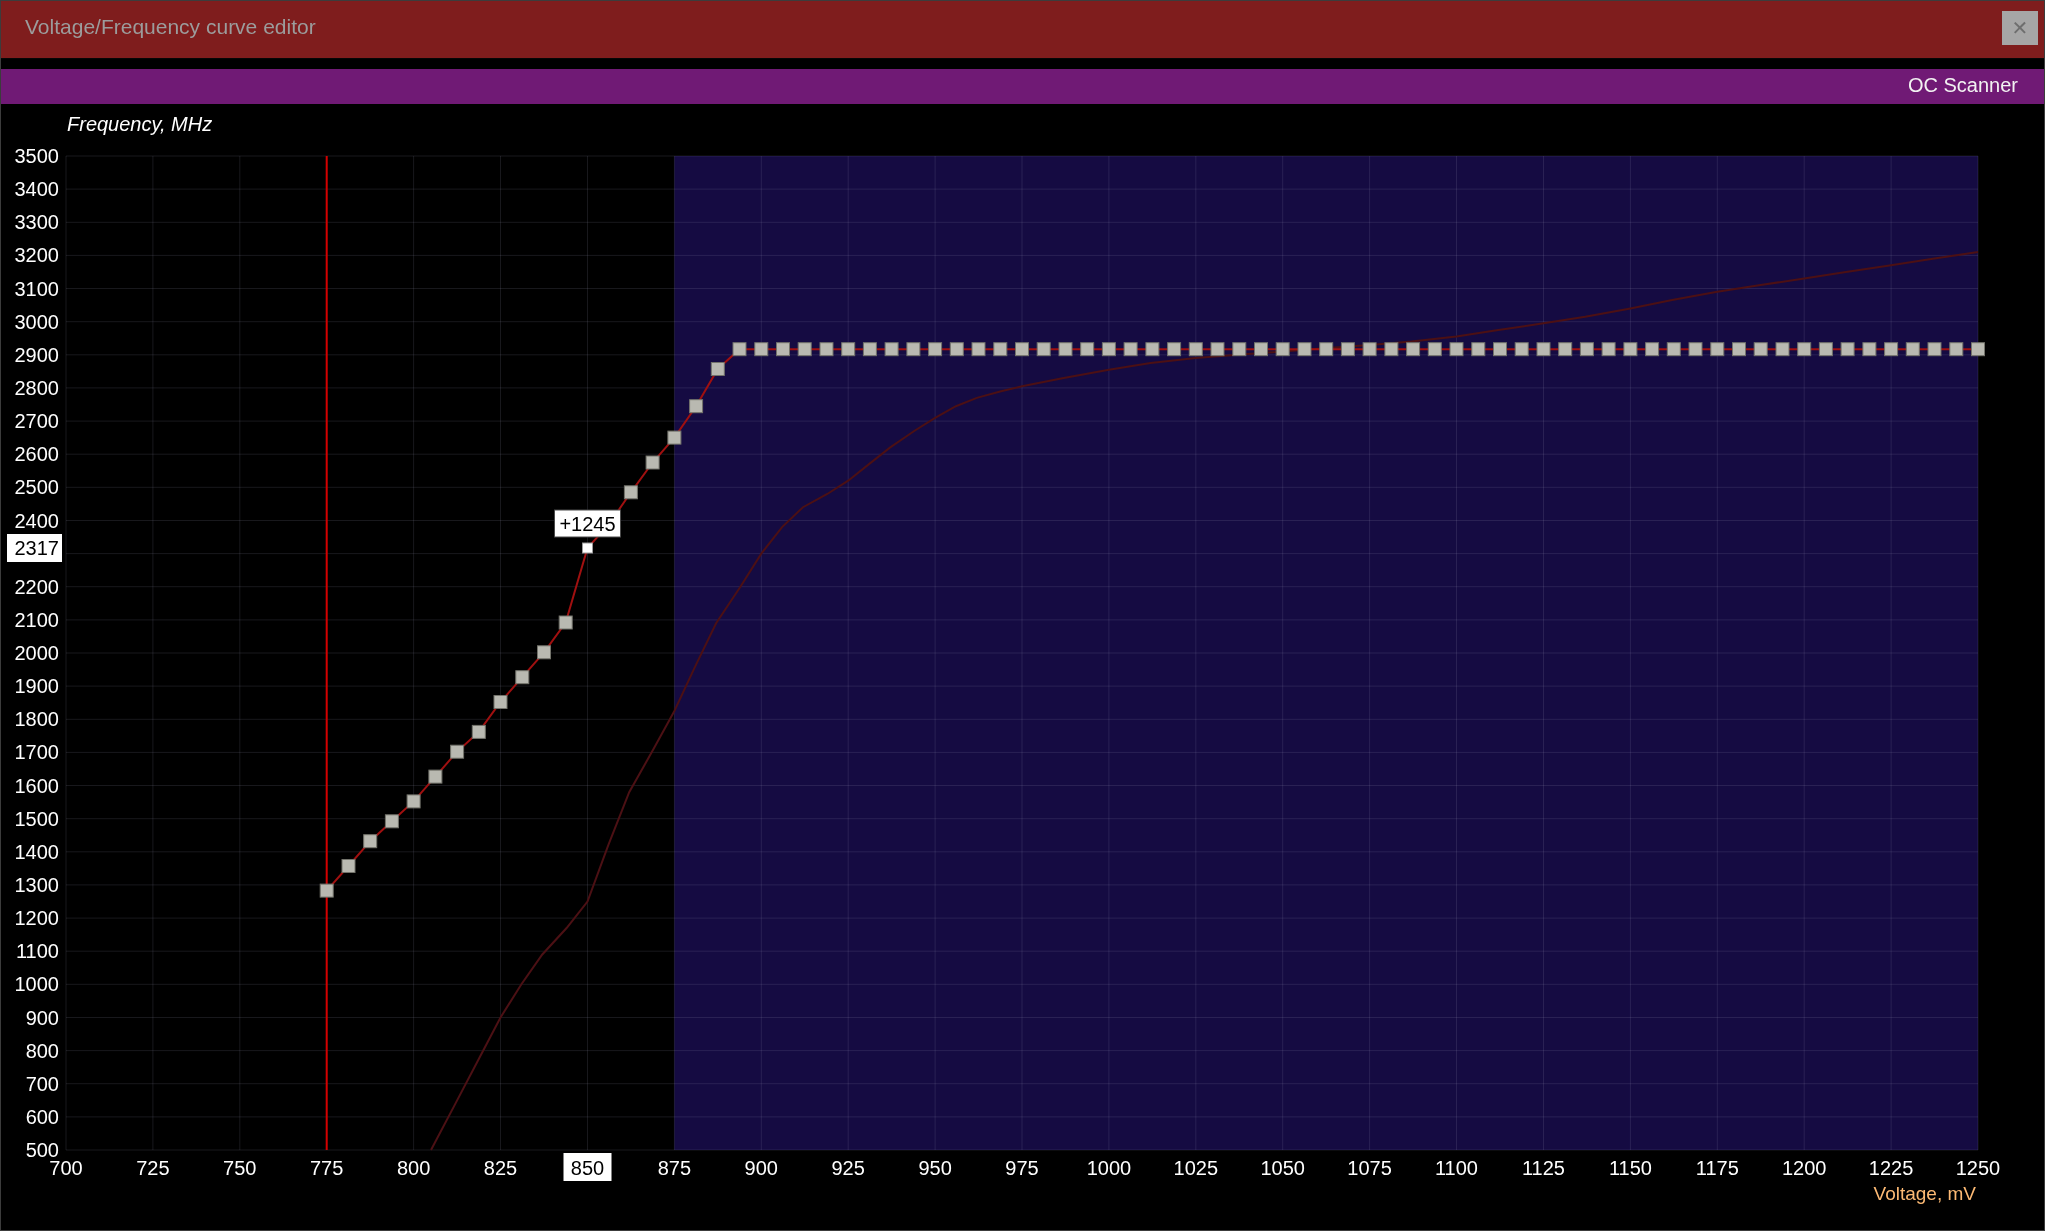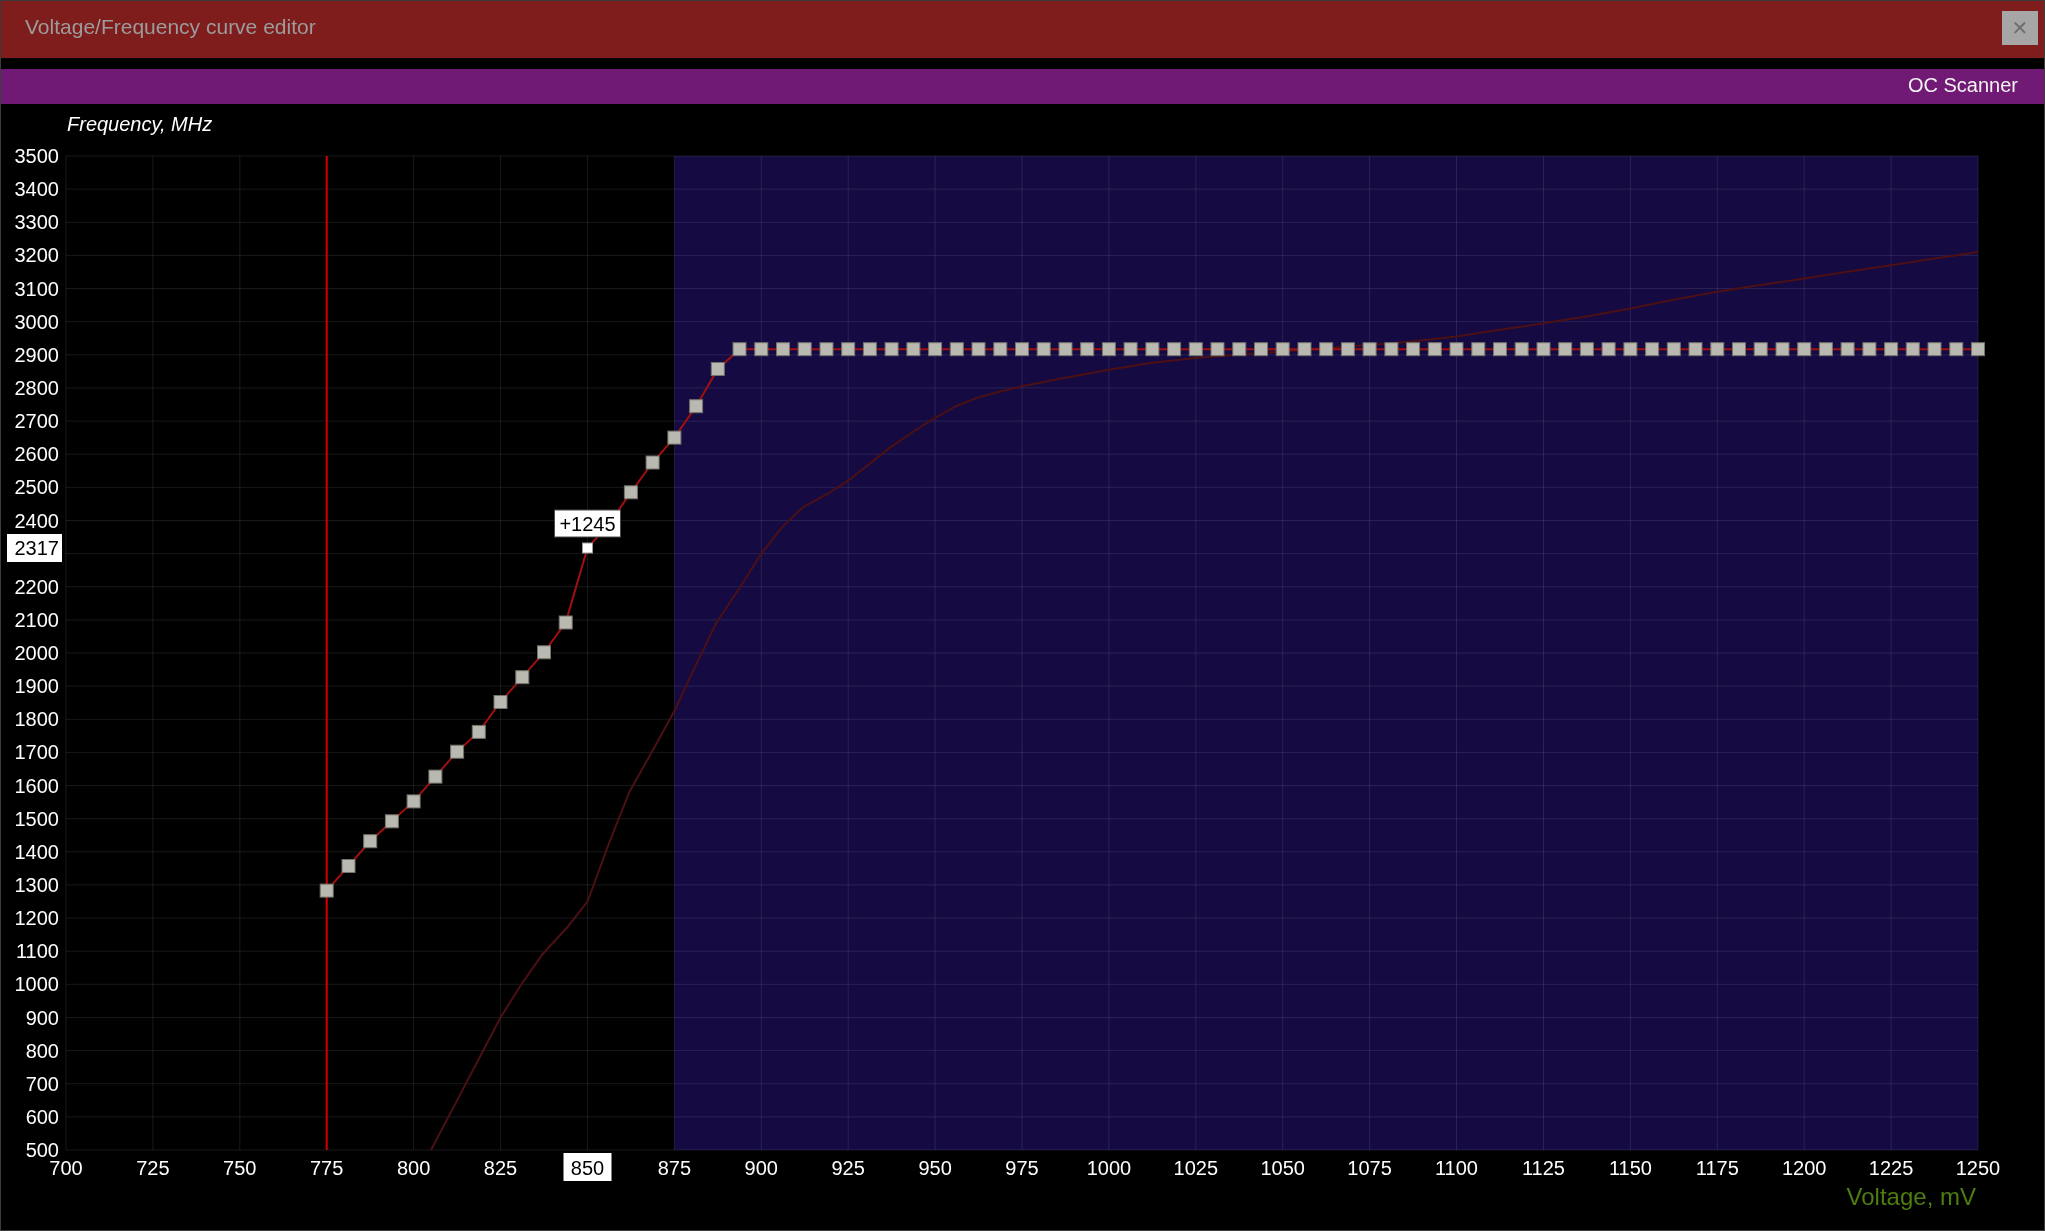--- a/index.html
+++ b/index.html
@@ -10,21 +10,21 @@
   }
   .titlebar{position:absolute;top:0;left:0;right:0;height:57px;background:#7f1d1d;border-bottom:1px solid #060606;}
   .title{position:absolute;left:24px;top:14px;font-size:21px;color:#9c9c9c;white-space:nowrap;}
   .close{position:absolute;right:6px;top:10px;width:36px;height:34px;background:#a6a6a6;color:#6e6e6e;
          font-size:20px;display:flex;align-items:center;justify-content:center;cursor:default;}
   .toolbar{position:absolute;top:57px;left:0;right:0;height:35px;background:#701a75;margin-top:11px;}
   .oc{position:absolute;right:26px;top:5px;color:#f2f2f2;font-size:20px;white-space:nowrap;}
   #chart{position:absolute;left:0;top:92px;}
   #chart text{font-family:"Liberation Sans","DejaVu Sans",sans-serif;}
   .freq-label{position:absolute;left:66px;top:112px;color:#ffffff;font-size:20px;white-space:nowrap;font-style:italic;}
-  .volt-label{position:absolute;right:68px;top:1182px;color:#4d7c0f;font-size:24px;white-space:nowrap;}
+  .volt-label{position:absolute;right:68px;top:1182px;color:#fdba74;font-size:19px;white-space:nowrap;}
 </style>
 </head>
 <body>
 
 <div id="window">
 
   <svg id="chart" width="2045" height="1139">
       <rect x="673.4" y="63" width="1303.6" height="994" fill="#150b42"></rect>
       <g>
         <line x1="65" y1="63" x2="65" y2="1057" stroke="rgba(168,172,198,0.14)" stroke-width="1"></line>

